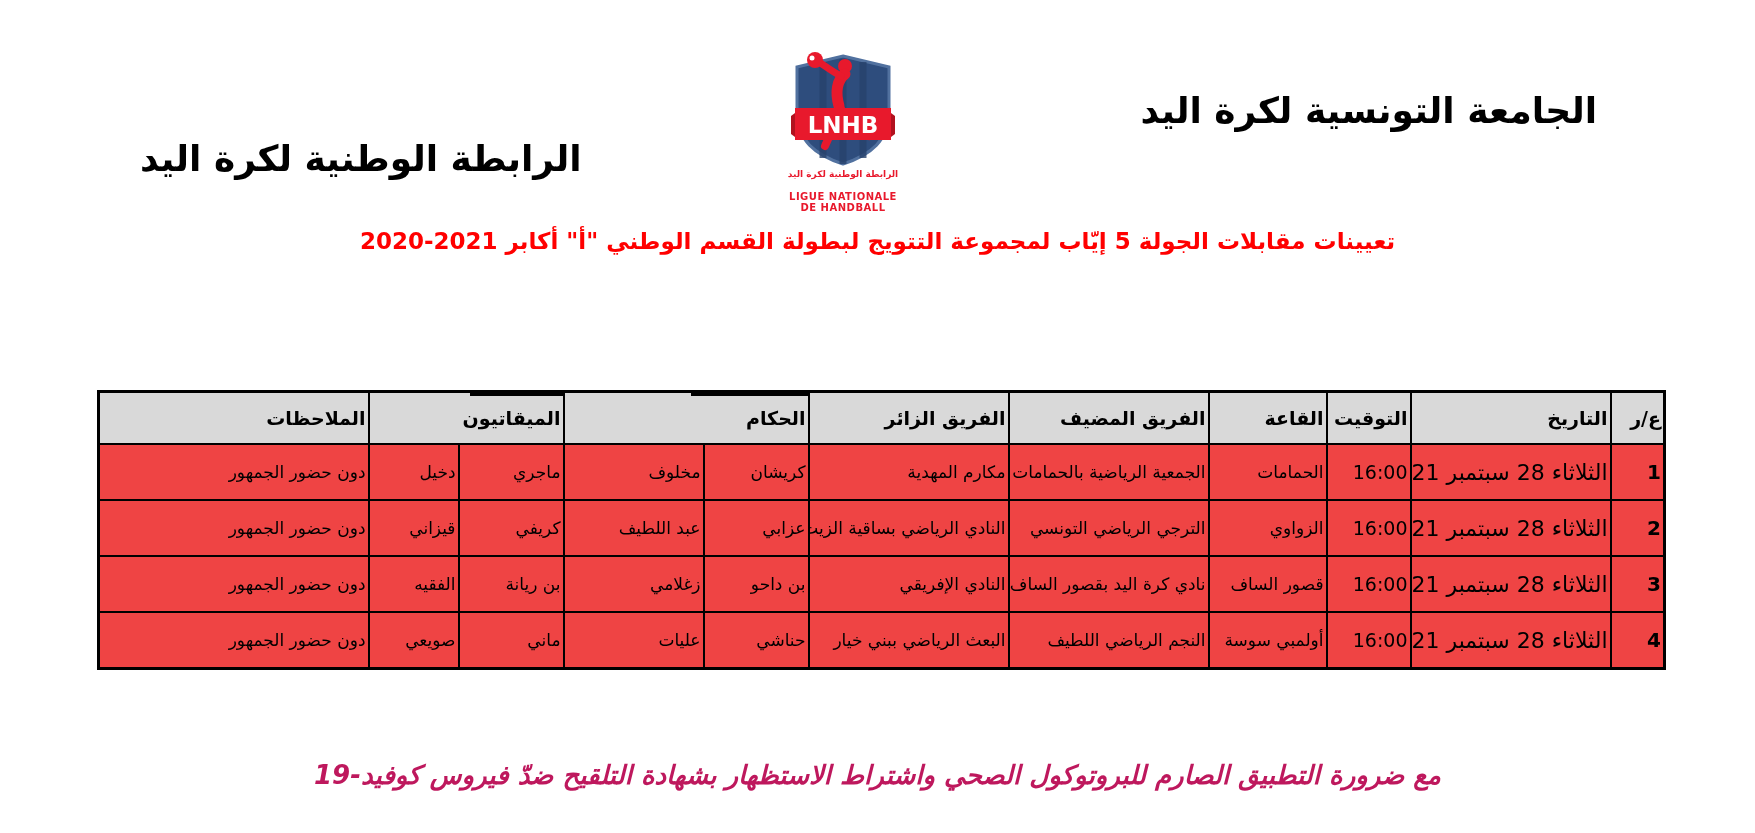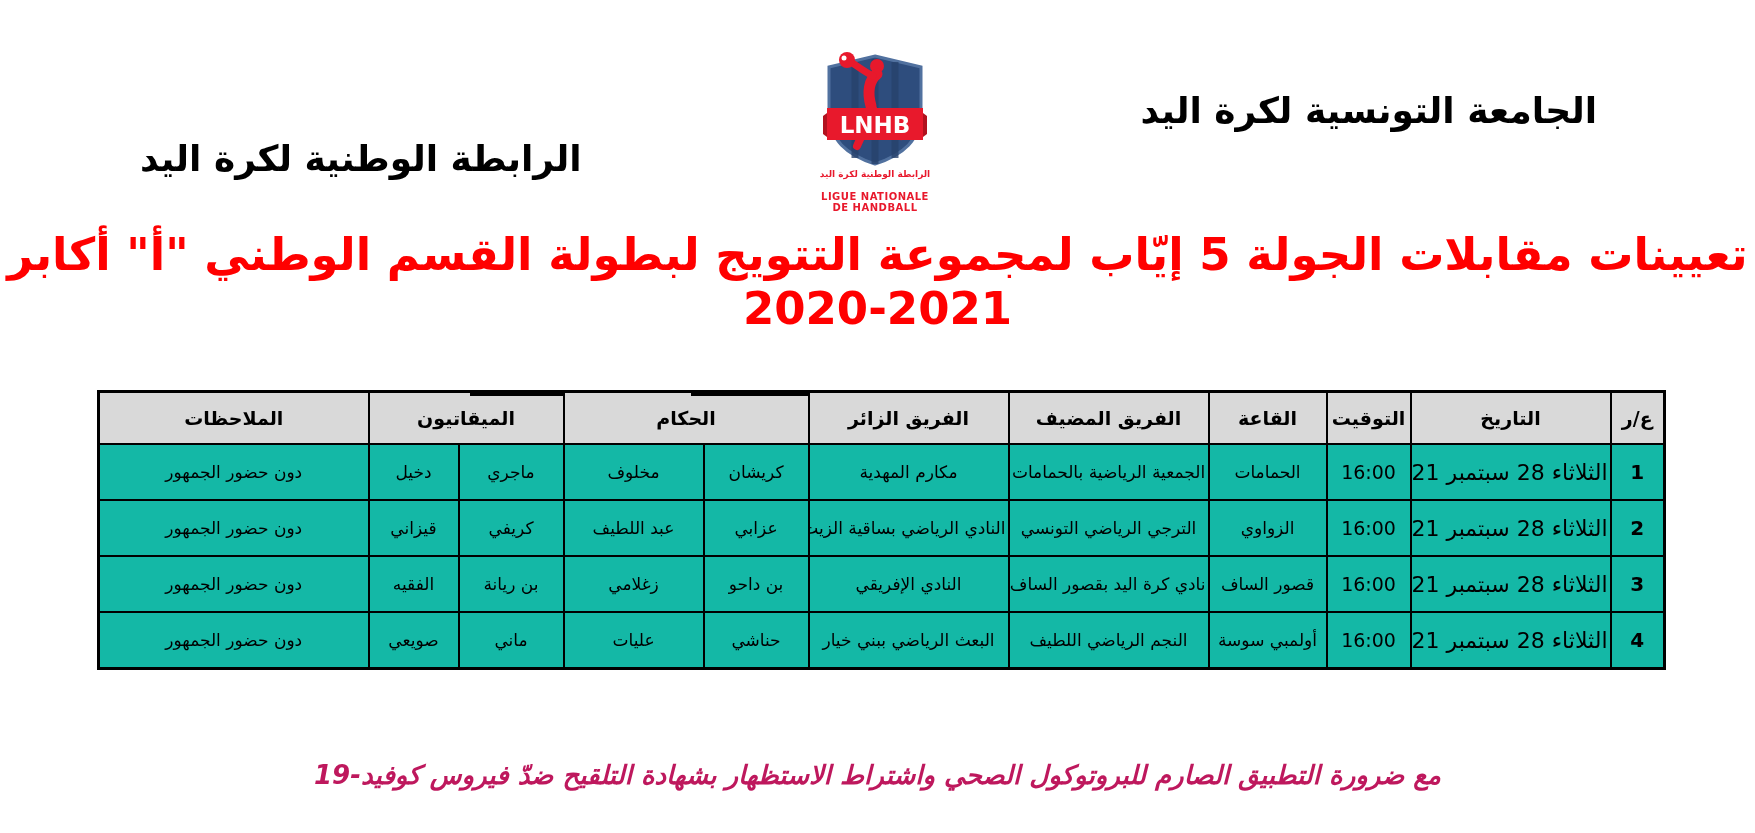--- a/index.html
+++ b/index.html
@@ -4,48 +4,48 @@
 <style>
   html,body{margin:0;padding:0;}
   body{
     width:1755px;height:833px;background:#ffffff;position:relative;overflow:hidden;
     font-family:"DejaVu Sans",sans-serif;color:#000;
   }
   
   .org{position:absolute;font-weight:bold;font-size:36px;white-space:nowrap;}
   .org-right{top:90px;right:158px;}
   .org-left{top:138px;left:140px;}
-  .logo{position:absolute;top:50px;left:815px;width:120px;text-align:center;}
+  .logo{position:absolute;top:50px;left:783px;width:120px;text-align:center;}
   .logo svg{display:block;margin:0 auto;}
   .logo-ar{font-size:9px;color:#e8192c;font-weight:bold;margin-top:1px;}
   .logo-fr{font-size:10px;color:#e8192c;font-weight:bold;letter-spacing:.5px;margin-top:12px;}
   
   .doc-title{
     position:absolute;top:228px;left:0;width:100%;text-align:center;
-    direction:rtl;color:#ff0000;font-weight:bold;font-size:45px;line-height:1.2;
+    direction:rtl;color:#ff0000;font-weight:bold;font-size:23px;line-height:1.2;
   }
   
   .tbl-wrap{position:absolute;top:390px;left:97px;}
   table{
     border-collapse:collapse;table-layout:fixed;width:1560px;direction:rtl;
     font-size:17px;
   }
   th,td{
-    border:2px solid #000;text-align:center;vertical-align:middle;
+    border:2px solid #000;text-align:right;vertical-align:middle;
     overflow:hidden;white-space:nowrap;padding:0 2px;
   }
   table{border:3px solid #000;}
   thead th{
     background:#d9d9d9;font-weight:bold;font-size:19px;height:50px;
   }
   thead th.th-merged{
     border-top:none;
     background:linear-gradient(to left,#000 0 48%,rgba(0,0,0,0) 48%) top / 100% 3px no-repeat,#d9d9d9;
   }
-  tbody td{height:54px;background:#14b8a6;font-size:17px;}
+  tbody td{height:54px;background:#ef4444;font-size:17px;}
   td.c-num{font-weight:bold;font-size:20px;}
   td.c-time{font-size:19px;}
   td.c-date{font-size:22px;}
   
   .footer-note{
     position:absolute;top:760px;left:0;width:100%;text-align:center;direction:rtl;
     color:#be185d;font-weight:bold;font-style:italic;font-size:26px;
   }
 </style>
 </head>

